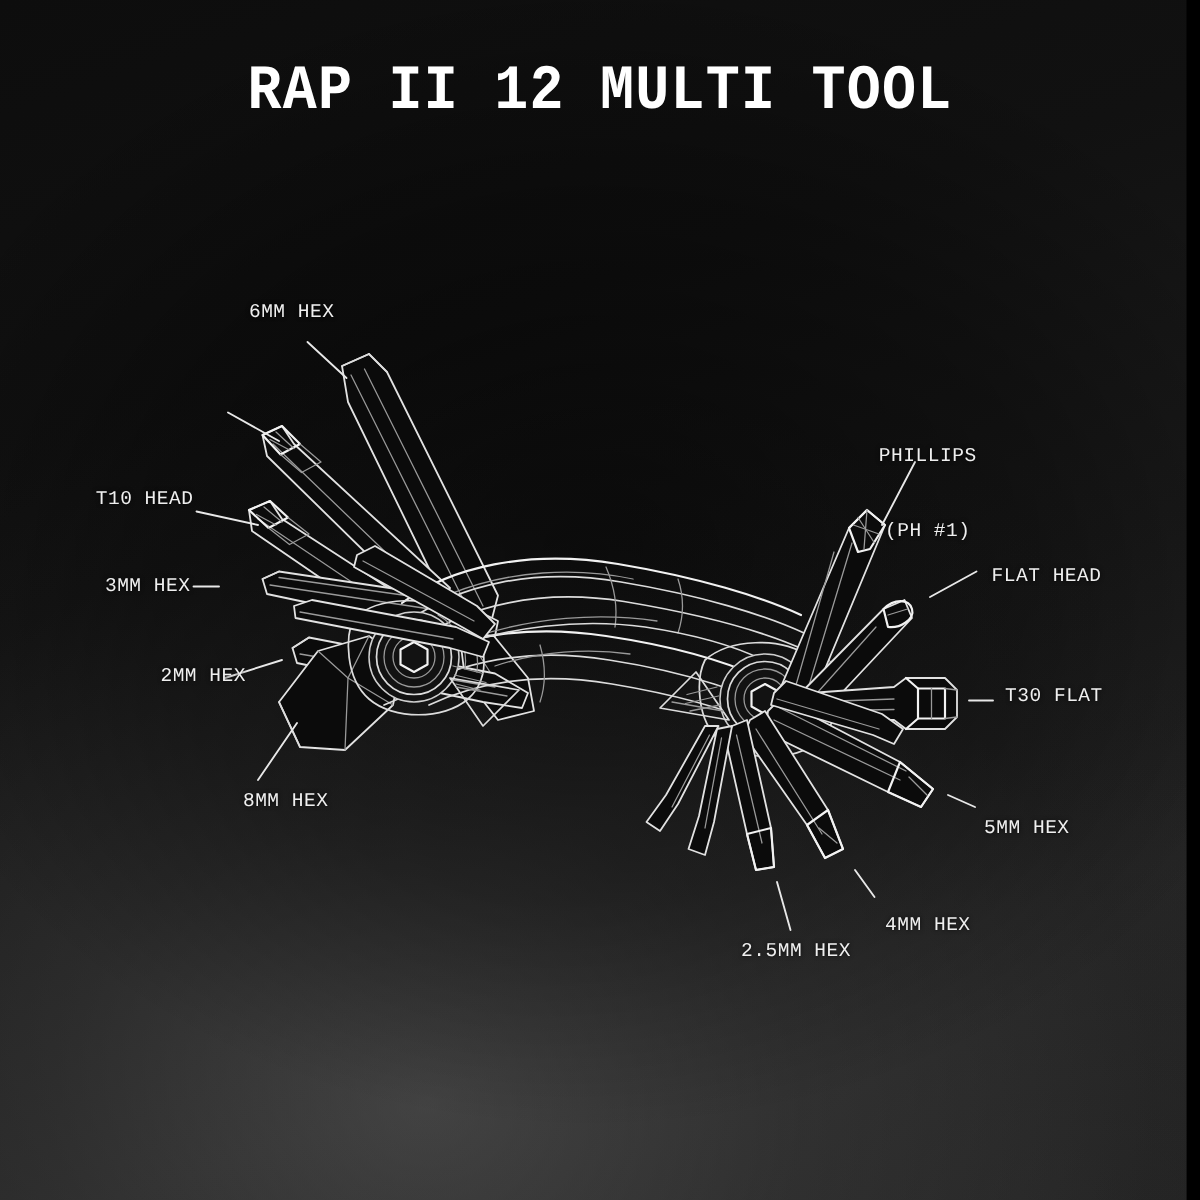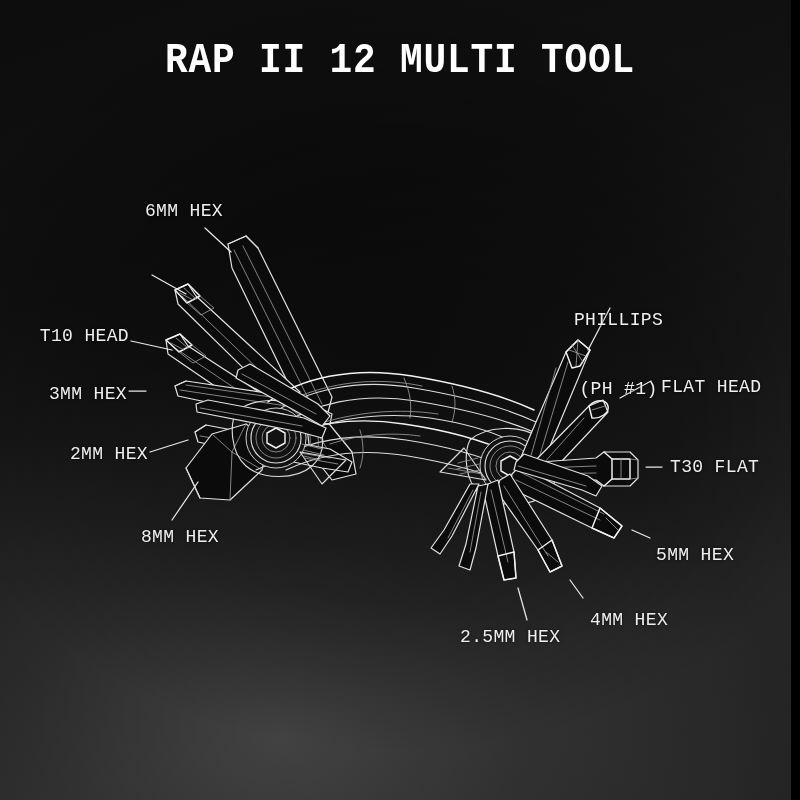--- a/index.html
+++ b/index.html
@@ -36,21 +36,21 @@
     font-weight: 700;
     letter-spacing: 0.9px;
     line-height: 1;
     transform: scaleX(0.90);
     transform-origin: 50% 50%;
     z-index: 6;
   }
   .lbl {
     position: absolute;
     color: #efefef;
-    font-size: 18px;
+    font-size: 13px;
     font-weight: 400;
     letter-spacing: 0.35px;
     line-height: 1.28;
     white-space: pre;
     z-index: 5;
     text-shadow: 0 0 3px rgba(0,0,0,0.75);
   }
   .lbl.r { text-align: right; }
   .lbl.c { text-align: center; }
   #art { position: absolute; inset: 0; z-index: 3; }
@@ -273,32 +273,32 @@
     </g>
   </svg>
 
   <div class="lbl r" style="left:0; top:200px; width:223px;">6MM HEX</div>
 
 
   <div class="lbl r" style="left:0; top:325px; width:129px;">T10 HEAD</div>
 
   <div class="lbl r" style="left:0; top:383px; width:127px;">3MM HEX</div>
 
-  <div class="lbl r" style="left:0; top:443px; width:148px;">2MM HEX</div>
+  <div class="lbl r" style="left:16px; top:443px; width:148px;">2MM HEX</div>
 
   <div class="lbl r" style="left:0; top:526px; width:205px;margin-left:14px;">8MM HEX</div>
 
   <div class="lbl c" style="left:566px; top:263px; width:105px;">
     <div>PHILLIPS</div>
     <div>(PH #1)</div>
   </div>
 
   <div class="lbl" style="left:661px; top:376px;">FLAT HEAD</div>
 
   <div class="lbl" style="left:670px; top:456px;">T30 FLAT</div>
 
   <div class="lbl" style="left:656px; top:544px;">5MM HEX</div>
 
   <div class="lbl" style="left:590px; top:609px;">4MM HEX</div>
 
-  <div class="lbl" style="left:460px; top:626px;text-align:right;">2.5MM HEX</div>
+  <div class="lbl" style="left:494px; top:626px;text-align:right;">2.5MM HEX</div>
 
 </div>
 
 </body></html>

